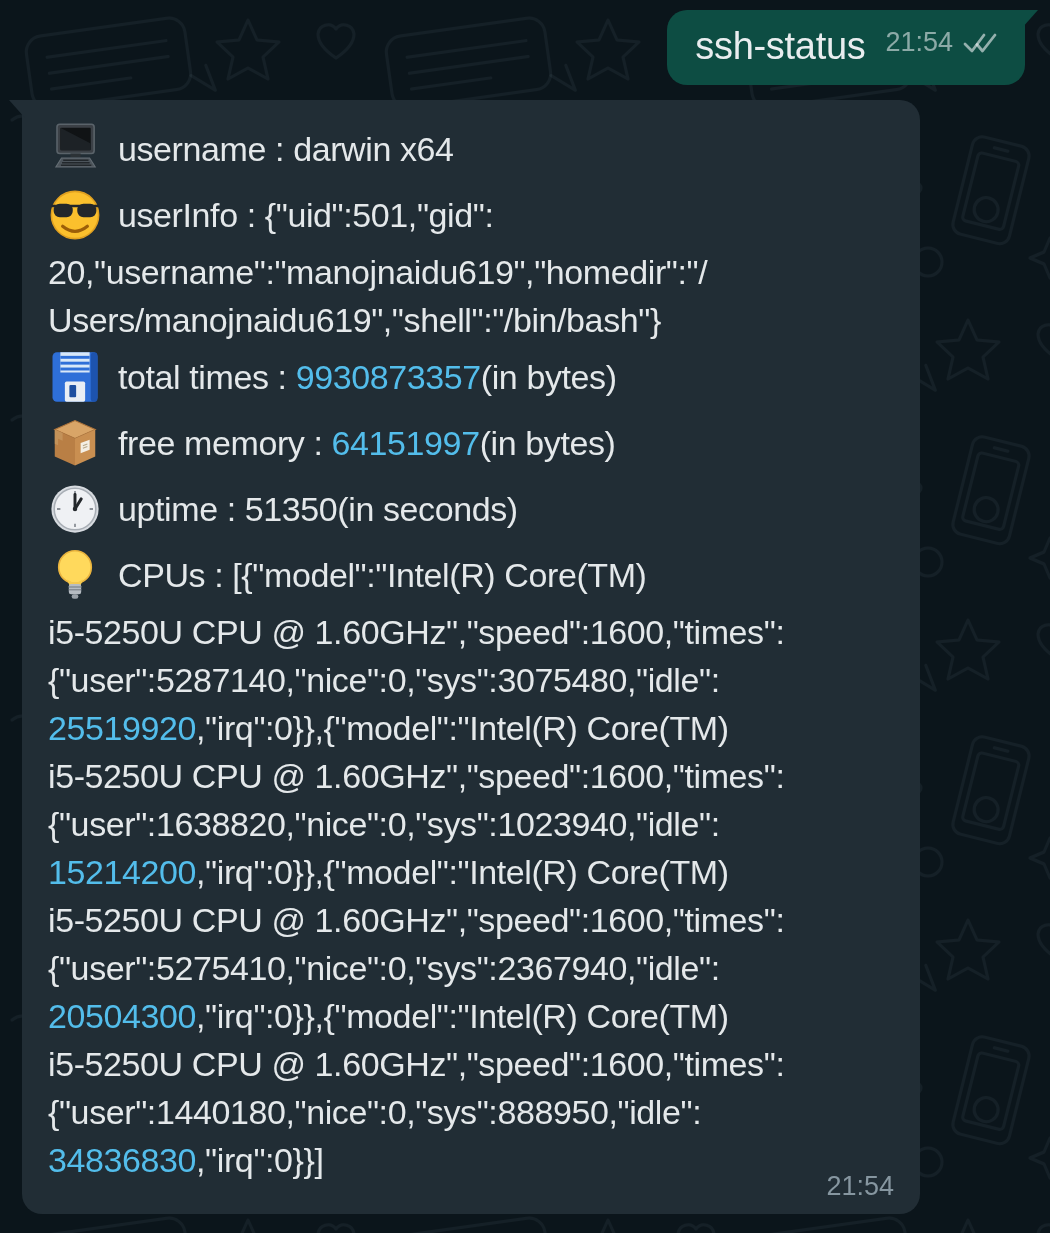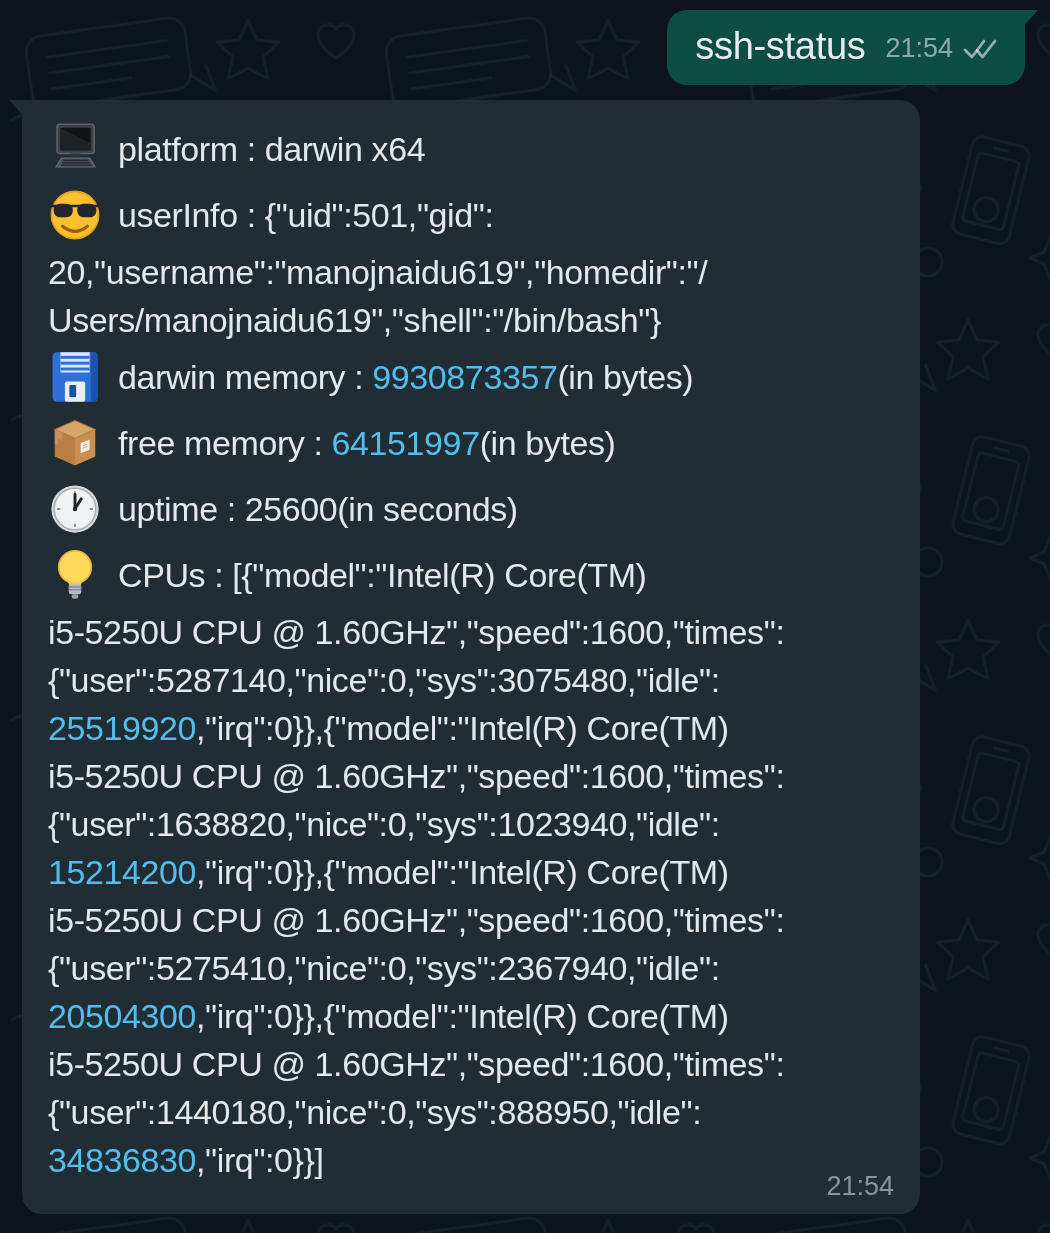--- a/index.html
+++ b/index.html
@@ -10,21 +10,21 @@
     font-family:"Liberation Sans",sans-serif;
     -webkit-font-smoothing:antialiased;
   }
   .bg-pattern{position:absolute;inset:0;z-index:0;}
   
   .out-bubble{
     position:absolute;top:10px;right:25px;z-index:2;
     background:#0d4d43;
     border-radius:20px 0 20px 20px;
     padding:15px 24px 17px 28px;
-    display:flex;align-items:center;
+    display:flex;align-items:flex-start;
   }
   .out-tail{position:absolute;top:0;right:-13px;}
   .out-text{font-size:38px;color:#e9edef;letter-spacing:-.3px;}
   .out-meta{display:flex;align-items:center;margin-left:20px;transform:translateY(2px);}
   .out-time{font-size:27px;color:rgba(233,237,239,.58);}
   .ticks{margin-left:10px;}
   
   .in-bubble{
     position:absolute;top:100px;left:22px;width:898px;z-index:2;
     background:#212d35;
@@ -106,21 +106,21 @@
         <span class="emoji">
           <svg viewBox="0 0 48 48">
     <rect x="8" y="2" width="33" height="26" rx="2.5" fill="#3b4046" stroke="#5a636a" stroke-width="1.4"></rect>
     <rect x="11" y="5" width="27" height="20" rx="1" fill="#101315"></rect>
     <path d="M11 5 L38 19 L38 25 L11 25 Z" fill="#1d2226"></path>
     <rect x="20" y="28" width="9" height="3.5" fill="#2c3236"></rect>
     <path d="M12 32 h25 l5 8 h-35 z" fill="#4c545b" stroke="#646d74" stroke-width="1"></path>
     <path d="M13.5 34 h22.5 M12.5 36.2 h24.5 M11.5 38.4 h27" stroke="#22272b" stroke-width="1.4"></path>
   </svg>
         </span>
-        <span><span>platform : darwin x64</span></span>
+        <span><span>username : darwin x64</span></span>
       </div>
       <div class="line with-icon">
         <span class="emoji">
           <svg viewBox="0 0 48 48">
     <circle cx="24" cy="24" r="21" fill="#fbc02d"></circle>
     <circle cx="24" cy="24" r="21" fill="none" stroke="#e0a020" stroke-width="1.4"></circle>
     <path d="M3 16 h42" stroke="#23272b" stroke-width="2.4"></path>
     <rect x="5" y="14" width="17" height="12" rx="5.5" fill="#23272b"></rect>
     <rect x="26" y="14" width="17" height="12" rx="5.5" fill="#23272b"></rect>
     <path d="M13 34 q11 9 22 0" stroke="#9c5e08" stroke-width="2.8" fill="none" stroke-linecap="round"></path>
@@ -136,21 +136,21 @@
     <rect x="4" y="2" width="40" height="44" rx="4" fill="#2e6fd8"></rect>
     <rect x="38" y="2" width="6" height="44" rx="3" fill="#1d53ae"></rect>
     <rect x="11" y="2" width="26" height="18" fill="#d8e8f8"></rect>
     <rect x="11" y="5.2" width="26" height="2.6" fill="#2e6fd8"></rect>
     <rect x="11" y="10.4" width="26" height="2.6" fill="#2e6fd8"></rect>
     <rect x="11" y="15.6" width="26" height="2.6" fill="#2e6fd8"></rect>
     <rect x="15" y="28" width="18" height="18" rx="1.5" fill="#e9eef4"></rect>
     <rect x="19" y="31" width="6" height="11" rx="1" fill="#1d4fa0"></rect>
   </svg>
         </span>
-        <span><span>darwin memory : </span><span class="seg-link">9930873357</span><span>(in bytes)</span></span>
+        <span><span>total times : </span><span class="seg-link">9930873357</span><span>(in bytes)</span></span>
       </div>
       <div class="line with-icon">
         <span class="emoji">
           <svg viewBox="0 0 48 48">
     <path d="M6 12 L24 4 L42 12 L24 20 Z" fill="#d9a567" stroke="#a9713a" stroke-width="1"></path>
     <path d="M6 12 L24 20 L24 44 L6 36 Z" fill="#b97f45"></path>
     <path d="M24 20 L42 12 L42 36 L24 44 Z" fill="#c98f51"></path>
     <path d="M6 12 L13 15.2 L13 22 L9 20.2 L9 26 L6 24.6 Z" fill="#c89a62" opacity=".7"></path>
     <path d="M29 24 L37 21 L37 30 L29 33 Z" fill="#f4efe5"></path>
     <path d="M31 26.4 L35 24.9 M31 28.6 L35 27.1" stroke="#b9a98a" stroke-width="1"></path>
@@ -162,21 +162,21 @@
         <span class="emoji">
           <svg viewBox="0 0 48 48">
     <circle cx="24" cy="24" r="21" fill="#d7dbe0"></circle>
     <circle cx="24" cy="24" r="18.5" fill="#eff1f4" stroke="#a8aeb5" stroke-width="1.4"></circle>
     <path d="M24 8 v3 M24 37 v3 M8 24 h3 M37 24 h3" stroke="#8a9097" stroke-width="1.6"></path>
     <path d="M24 24 L24 11" stroke="#23272b" stroke-width="2.6" stroke-linecap="round"></path>
     <path d="M24 24 L29.5 15" stroke="#23272b" stroke-width="2.6" stroke-linecap="round"></path>
     <circle cx="24" cy="24" r="2" fill="#23272b"></circle>
   </svg>
         </span>
-        <span><span>uptime : 25600(in seconds)</span></span>
+        <span><span>uptime : 51350(in seconds)</span></span>
       </div>
       <div class="line with-icon">
         <span class="emoji">
           <svg viewBox="0 0 48 48">
     <circle cx="24" cy="17" r="14.5" fill="#ffd95c" stroke="#eab43e" stroke-width="1.4"></circle>
     <path d="M17 28 q7 5 14 0 l-2 5 h-10 z" fill="#f4c94e"></path>
     <rect x="18.5" y="32" width="11" height="9" rx="2" fill="#b6bcc2"></rect>
     <path d="M18.5 34.6 h11 M18.5 37.2 h11" stroke="#878e95" stroke-width="1.3"></path>
     <rect x="21" y="41" width="6" height="4" rx="2" fill="#9aa1a8"></rect>
   </svg>

